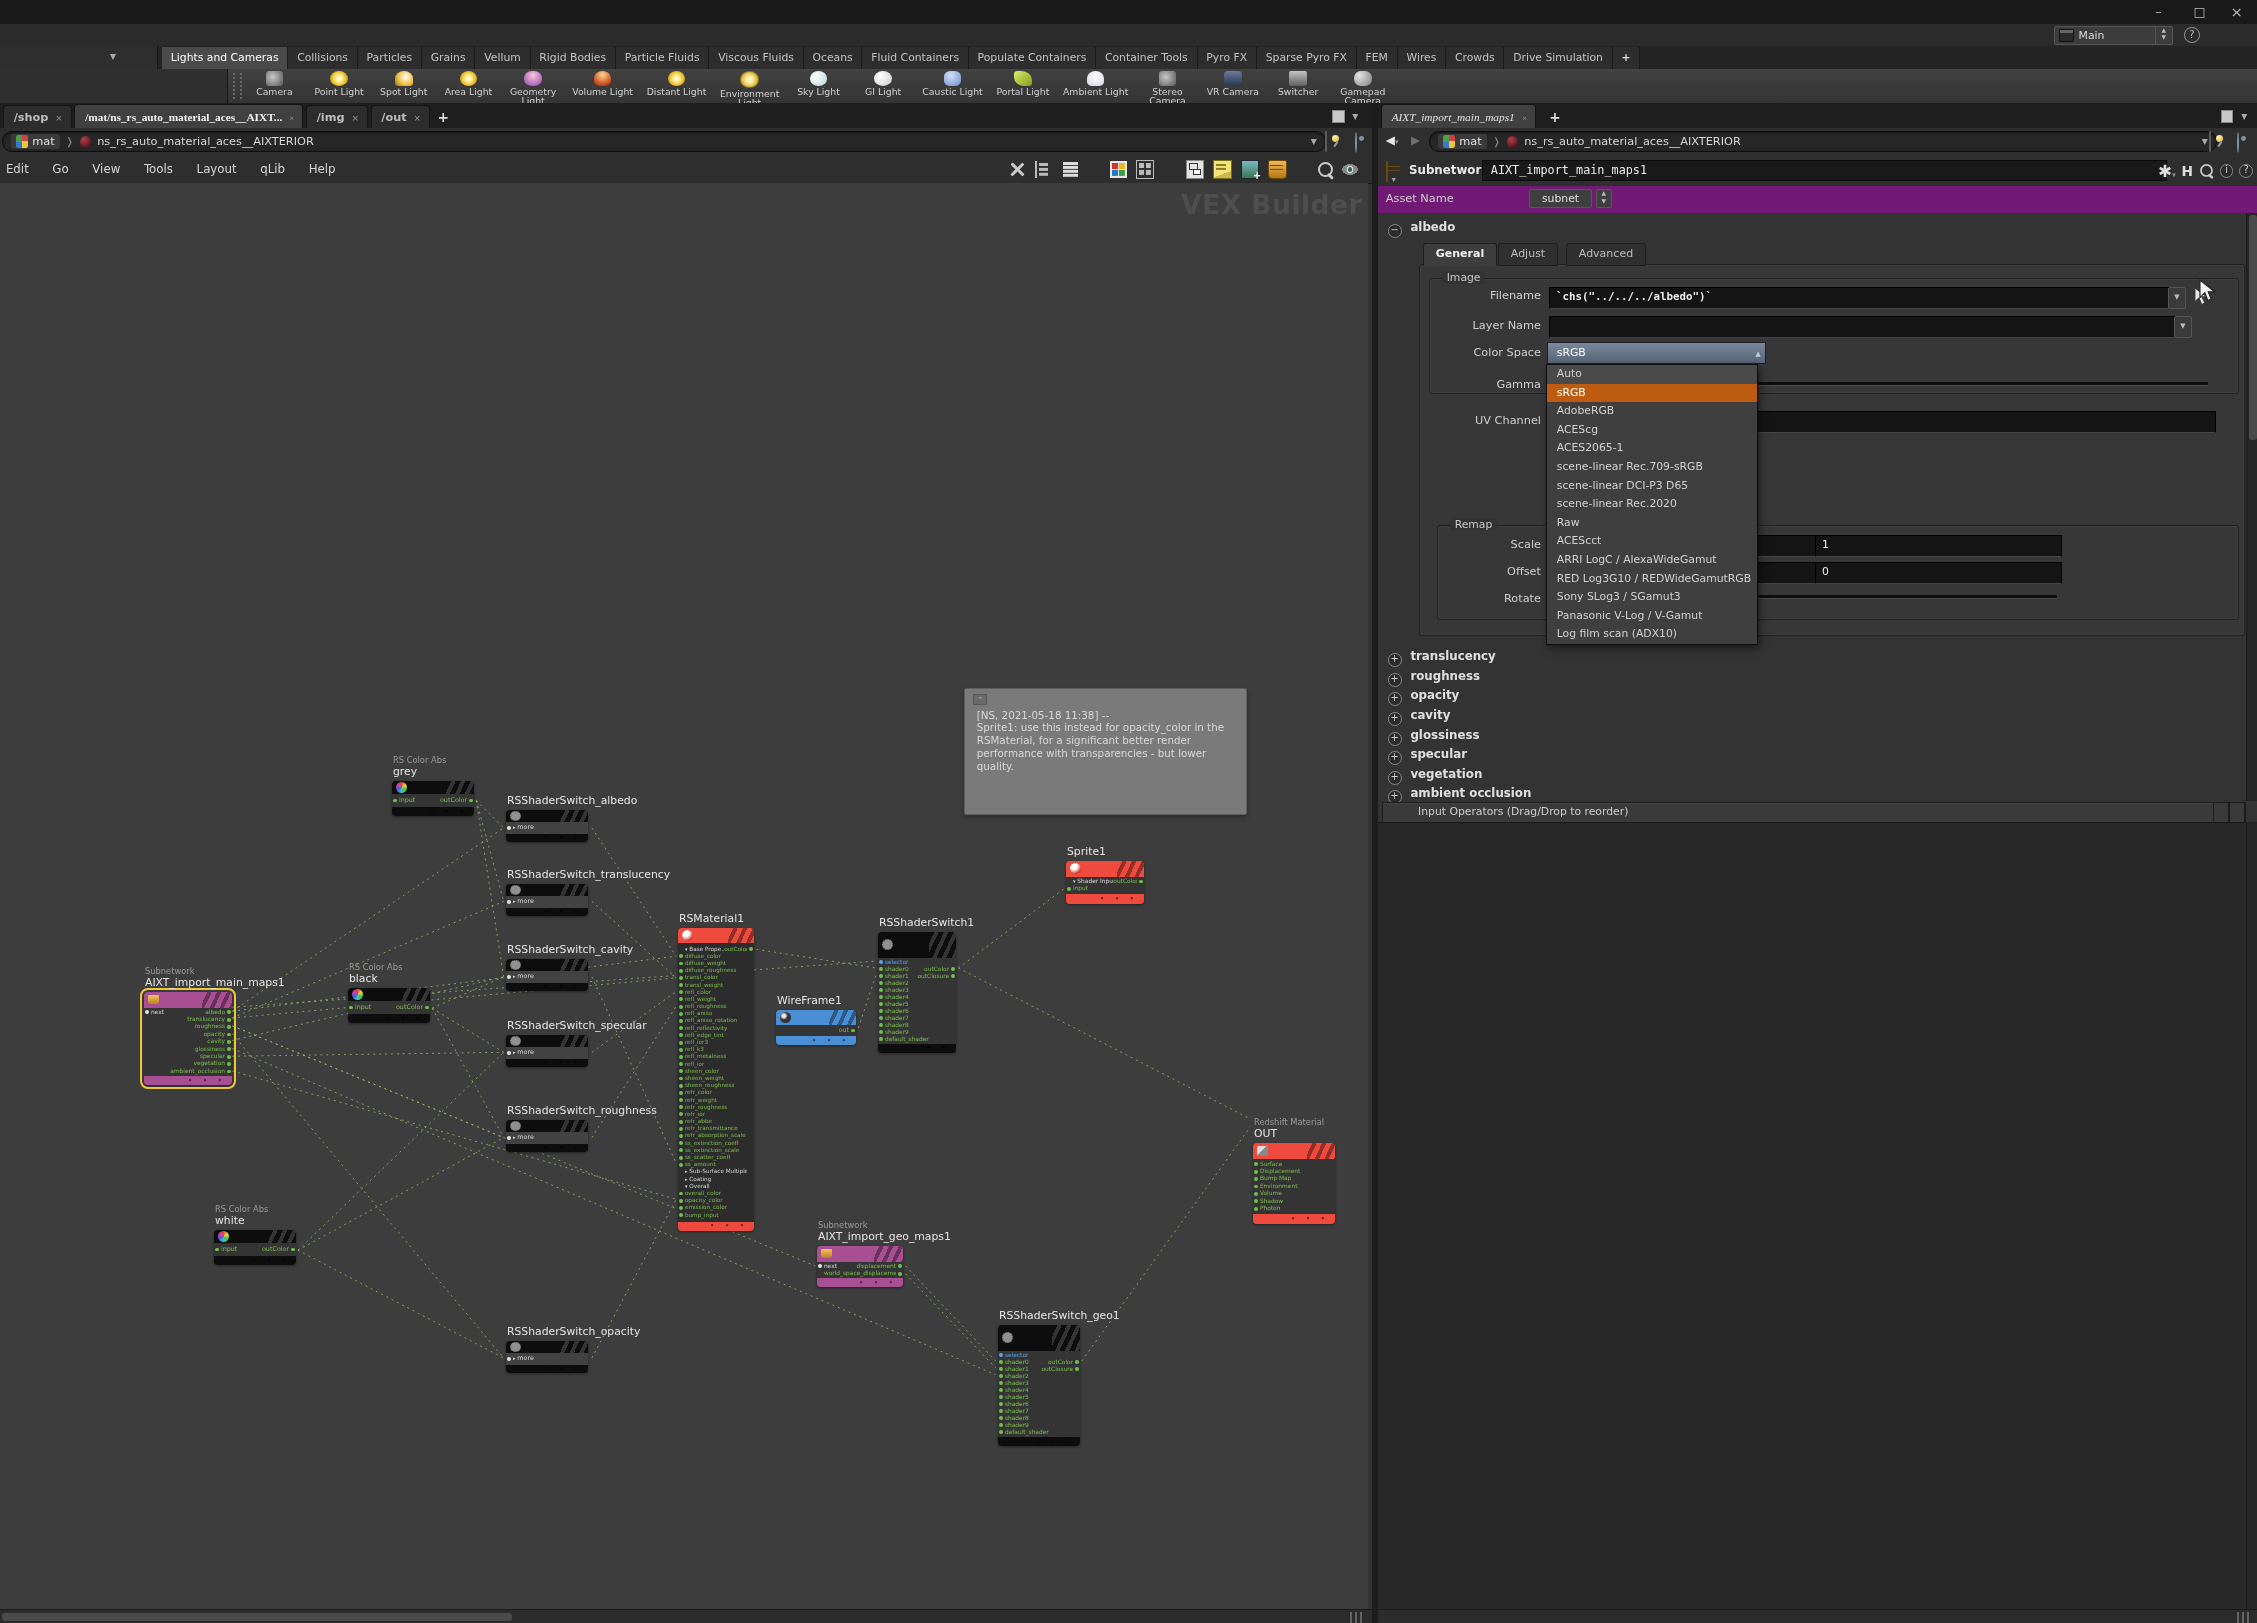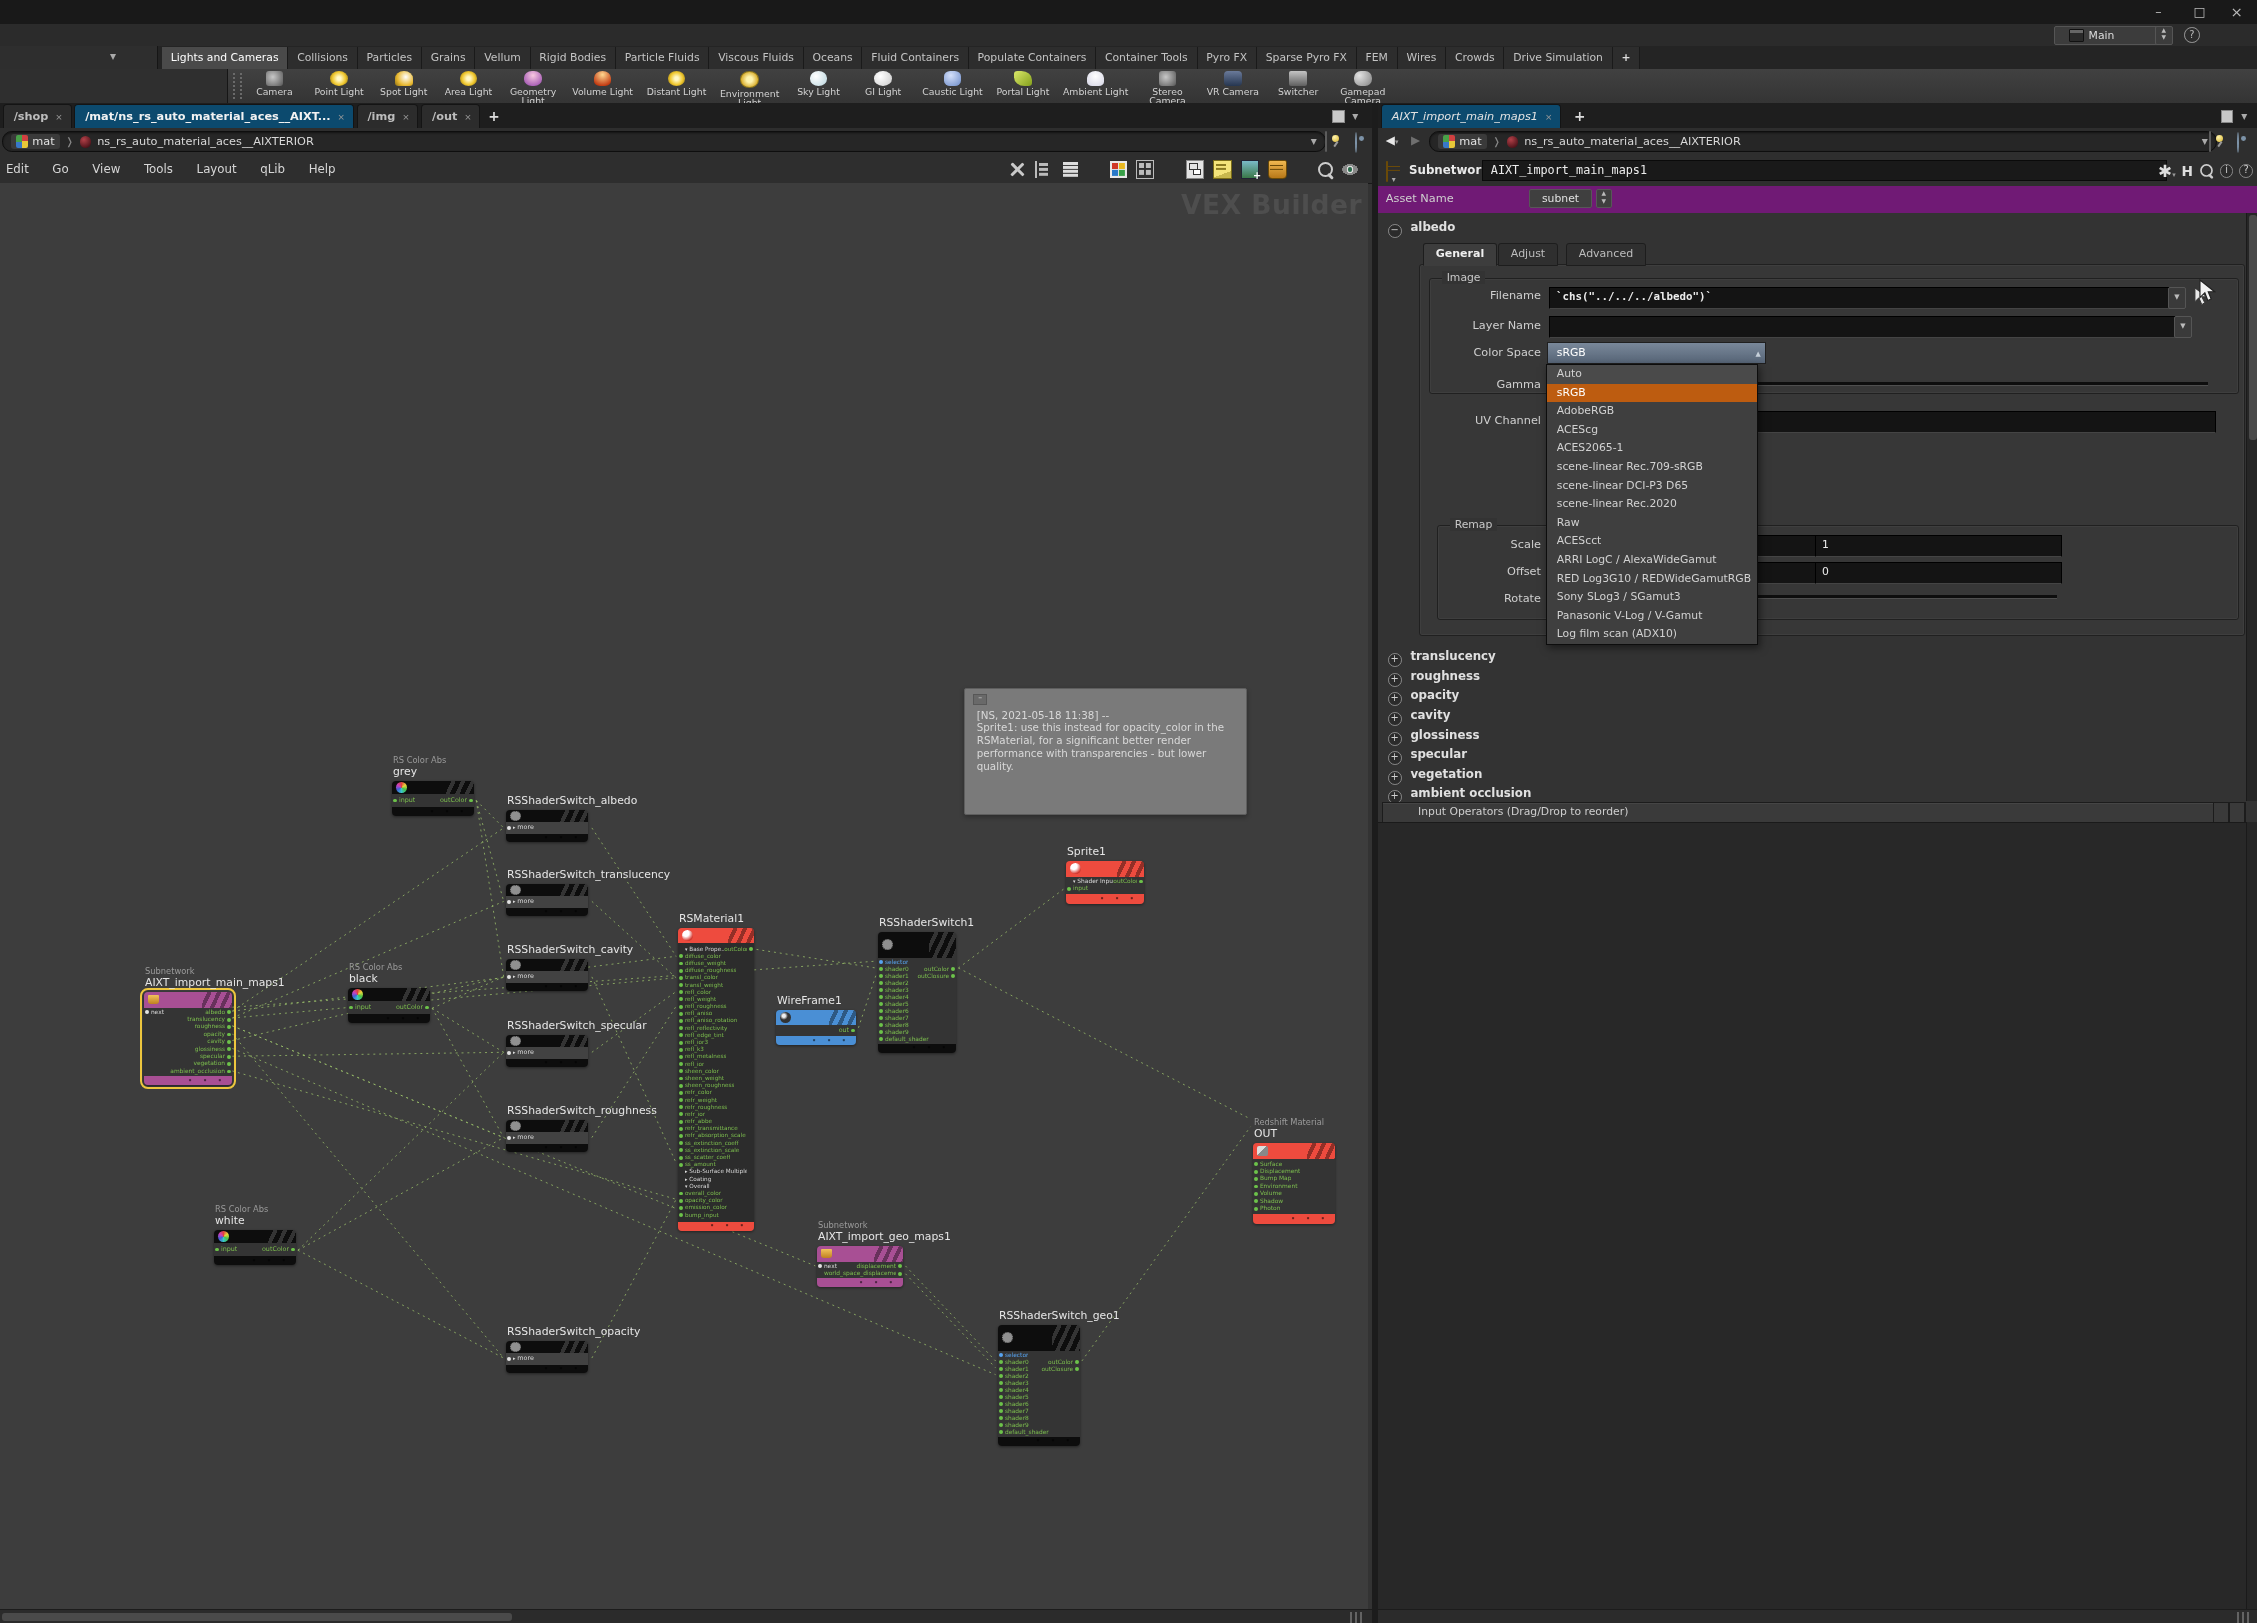--- a/index.html
+++ b/index.html
@@ -3,21 +3,21 @@
 <meta charset="utf-8">
 <style>
   html,body{margin:0;padding:0;background:#222;}
   .app{position:relative;width:2257px;height:1623px;background:#333;overflow:hidden;
        font-family:"DejaVu Sans",sans-serif;color:#ccc;-webkit-font-smoothing:antialiased;}
   .abs{position:absolute;}
   
   #titlebar{left:0;top:0;width:2257px;height:23.5px;background:#191919;}
   .winbtn{position:absolute;top:2px;width:29px;height:19.6px;text-align:center;color:#bbb;font-size:12.7px;line-height:19.6px;cursor:default;}
   #row2{left:0;top:23.5px;width:2257px;height:22.5px;background:#2b2b2b;border-bottom:1px solid #1f1f1f;}
-  #desk-sel{position:absolute;left:2054px;top:2px;width:98px;height:17.6px;background:#3c3c3c;border:1px solid #555;border-radius:2px;display:flex;align-items:center;gap:4.9px;padding-left:14px;font-size:10.8px;color:#ddd;}
+  #desk-sel{position:absolute;left:2054px;top:2px;width:98px;height:17.6px;background:#3c3c3c;border:1px solid #555;border-radius:2px;display:flex;align-items:center;gap:4.9px;padding-left:4px;font-size:10.8px;color:#ddd;}
   .clapper{width:12.7px;height:10.8px;background:linear-gradient(#666 0 2.9px,#2a2a2a 2.9px);border:1px solid #111;border-radius:1px;}
   #desk-spin{position:absolute;left:2155px;top:2px;width:15.7px;height:17.6px;background:#3c3c3c;border:1px solid #555;border-radius:2px;color:#bbb;font-size:5.9px;text-align:center;line-height:7.8px;}
   .circ{display:inline-block;width:13.7px;height:13.7px;border:1px solid #999;border-radius:50%;color:#bbb;font-size:9.8px;line-height:13.7px;text-align:center;}
   
   #shelf-tabs{left:0;top:46px;width:2257px;height:22.5px;background:#242424;border-bottom:1px solid #1a1a1a;}
   #shelf-left{position:absolute;left:0;top:0;width:157px;height:22.5px;background:#2e2e2e;border-right:1px solid #161616;}
   #shelf-dd{position:absolute;left:110px;top:5.9px;font-size:7.8px;color:#aaa;}
   .stab{display:inline-block;height:21.6px;line-height:21.6px;padding:0 8.8px;font-size:10.8px;color:#c4c4c4;background:#2d2d2d;border-right:1px solid #1a1a1a;cursor:default;}
   .stab.active{background:#4a4a4a;color:#fff;}
   .stab.plus{color:#ddd;font-weight:bold;}
@@ -38,21 +38,21 @@
   .t-gil{background:radial-gradient(circle at 35% 35%,#fff,#c9c9c9);border-radius:50%;}
   .t-caus{background:radial-gradient(circle at 40% 30%,#d4e0fa,#6d8cc9);border-radius:35%;}
   .t-portal{background:linear-gradient(135deg,#dbe96a,#84a01c);border-radius:20% 60% 20% 60%;}
   .t-amb{background:radial-gradient(circle at 50% 35%,#ffffff,#d4d4e4);border-radius:50% 50% 30% 30%;}
   .t-vr{background:linear-gradient(#6a7a9a,#263650);border-radius:3.9px;}
   .t-switch{background:linear-gradient(#c4c4c4,#5f5f5f);border-radius:2px;}
   .t-pad{background:radial-gradient(circle at 30% 30%,#e2e2e2,#828282);border-radius:6.9px;}
   
   .tabrow{background:#1e1e1e;border-bottom:1px solid #101010;}
   .ptab{position:relative;display:inline-block;height:24.5px;line-height:24.5px;margin-top:1px;padding:0 7.8px 0 9.8px;font-size:11.3px;font-weight:bold;color:#bdbdbd;background:#2c2c2c;border:1px solid #141414;border-bottom:none;border-radius:3.9px 3.9px 0 0;margin-left:2.9px;cursor:default;}
-  .ptab.active{background:#0c4a6e;color:#f2f2f2;}
+  .ptab.active{background:#404040;color:#f2f2f2;font-family:Liberation Serif, serif;}
   .ptab .x{font-weight:normal;font-size:8.8px;color:#999;margin-left:6.9px;}
   .ptab.italic{font-style:italic;font-weight:normal;color:#e2e2e2;}
   .tplus{display:inline-block;margin-left:7.8px;color:#ddd;font-size:13.7px;font-weight:bold;vertical-align:middle;cursor:default;}
   .pane-ctl{position:absolute;top:6.9px;display:flex;gap:7.8px;align-items:center;}
   .sq{width:10.8px;height:10.8px;background:#c9c9c9;border:1px solid #888;}
   .ddv{color:#aaa;font-size:7.8px;}
   
   .crumbrow{background:#2e2e2e;border-bottom:1px solid #232323;}
   .pathfield{position:absolute;top:2.9px;height:19.6px;background:#262626;border:1px solid #0e0e0e;border-radius:9.8px;display:flex;align-items:center;gap:5.9px;padding:0 7.8px;box-shadow:inset 0 1px 2px rgba(0,0,0,.5);}
   .matchip{display:flex;align-items:center;gap:3.9px;background:#3a3a3a;border-radius:2.9px;padding:1px 4.9px;}

